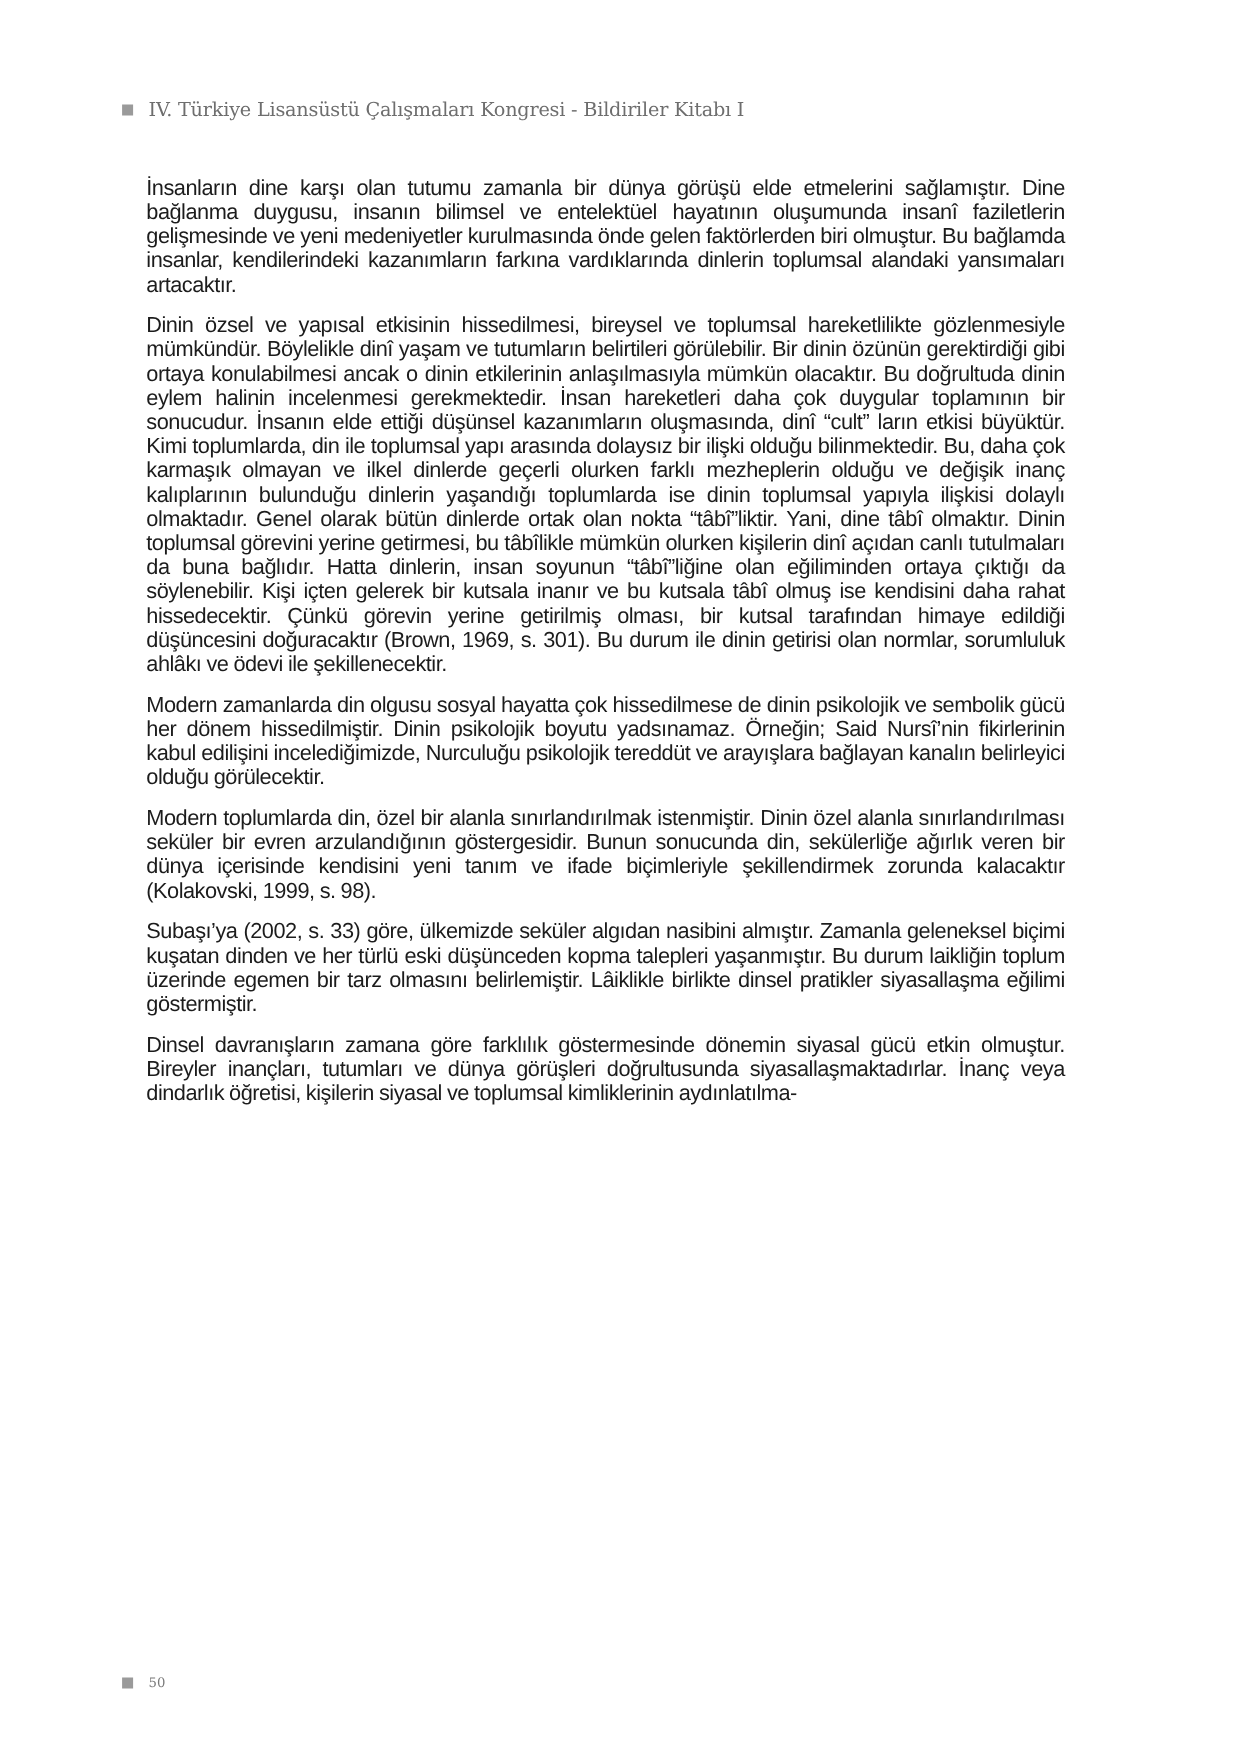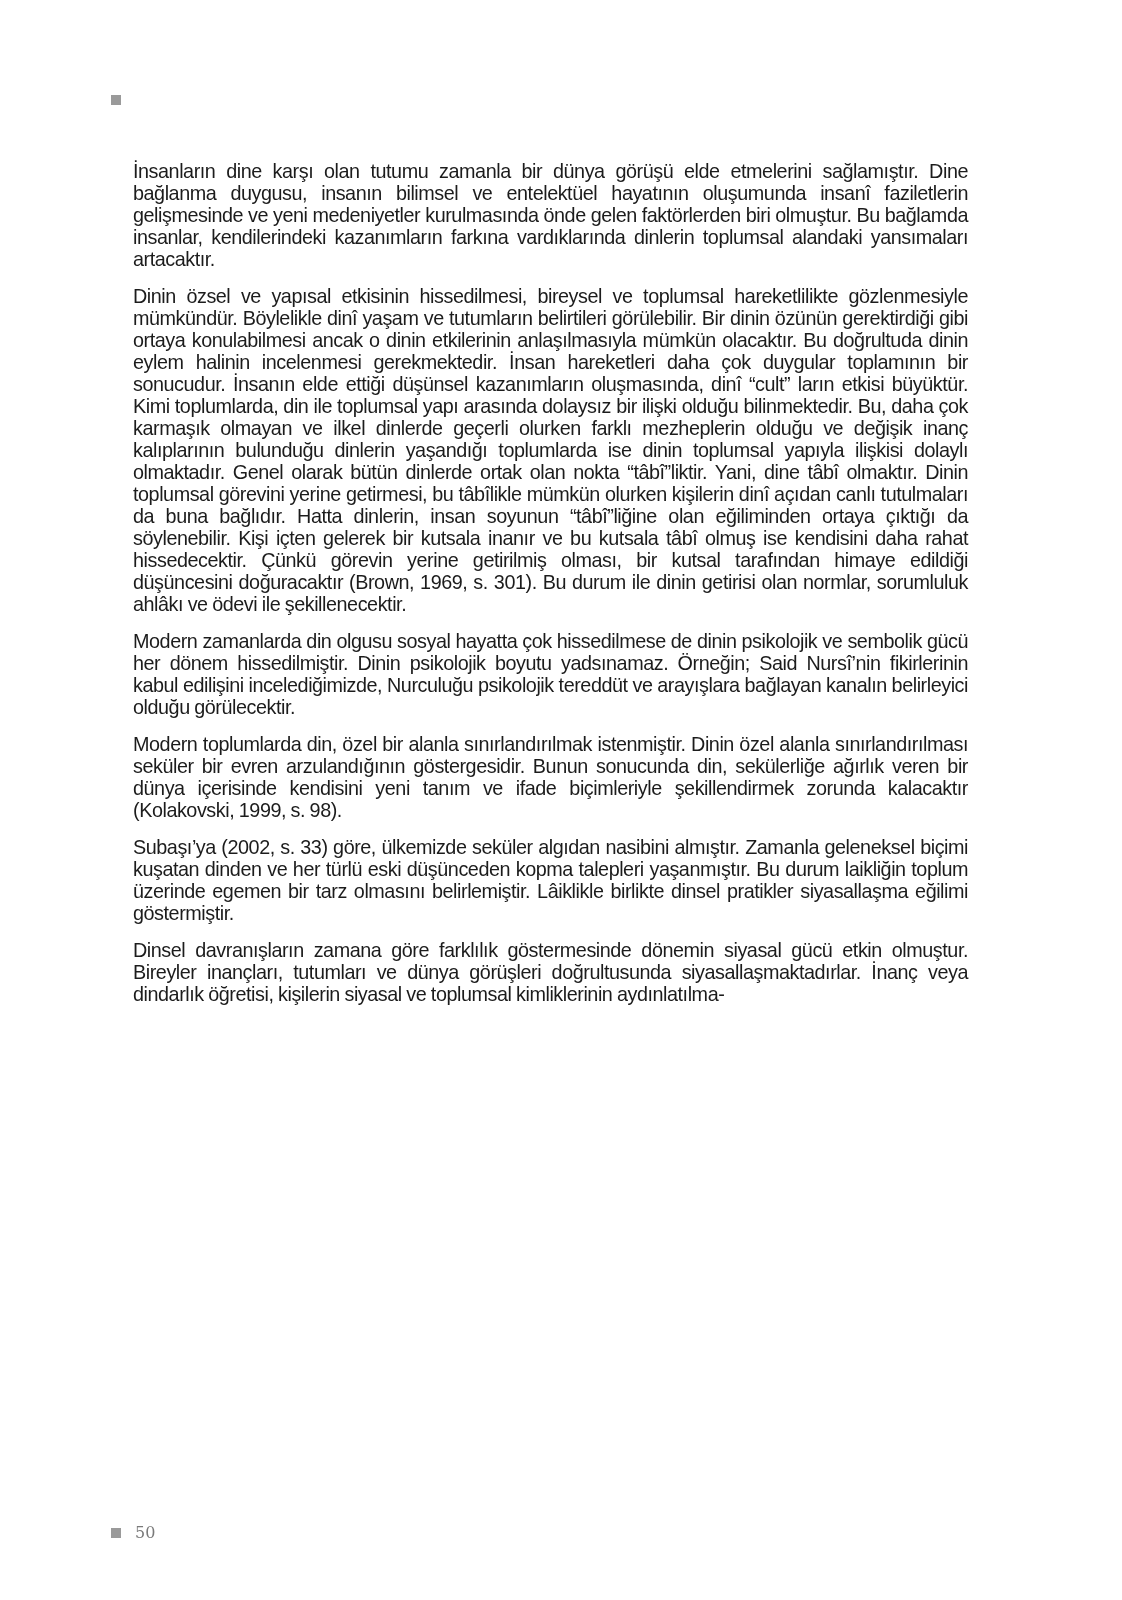--- a/index.html
+++ b/index.html
@@ -50,28 +50,29 @@
       word-spacing: -0.5px;
     }
     .page-footer {
       position: absolute;
       left: 111px;
       top: 1523px;
       display: flex;
       align-items: center;
       color: #7a7a7a;
       font-family: "DejaVu Serif", serif;
-      font-size: 16px;
+      font-size: 12px;
     }
   </style>
 </head>
 <body>
 
 <div class="running-header">
   <span class="sq"></span>
+  <span>IV. Türkiye Lisansüstü Çalışmaları Kongresi - Bildiriler Kitabı I</span>
 </div>
 
 <div class="body-text">
   <p>İnsanların dine karşı olan tutumu zamanla bir dünya görüşü elde etmelerini sağlamıştır. Dine bağlanma duygusu, insanın bilimsel ve entelektüel hayatının oluşumunda insanî faziletlerin gelişmesinde ve yeni medeniyetler kurulmasında önde gelen faktörlerden biri olmuştur. Bu bağlamda insanlar, kendilerindeki kazanımların farkına vardıklarında dinlerin toplumsal alandaki yansımaları artacaktır.</p>
   <p>Dinin özsel ve yapısal etkisinin hissedilmesi, bireysel ve toplumsal hareketlilikte gözlenmesiyle mümkündür. Böylelikle dinî yaşam ve tutumların belirtileri görülebilir. Bir dinin özünün gerektirdiği gibi ortaya konulabilmesi ancak o dinin etkilerinin anlaşılmasıyla mümkün olacaktır. Bu doğrultuda dinin eylem halinin incelenmesi gerekmektedir. İnsan hareketleri daha çok duygular toplamının bir sonucudur. İnsanın elde ettiği düşünsel kazanımların oluşmasında, dinî “cult” ların etkisi büyüktür. Kimi toplumlarda, din ile toplumsal yapı arasında dolaysız bir ilişki olduğu bilinmektedir. Bu, daha çok karmaşık olmayan ve ilkel dinlerde geçerli olurken farklı mezheplerin olduğu ve değişik inanç kalıplarının bulunduğu dinlerin yaşandığı toplumlarda ise dinin toplumsal yapıyla ilişkisi dolaylı olmaktadır. Genel olarak bütün dinlerde ortak olan nokta “tâbî”liktir. Yani, dine tâbî olmaktır. Dinin toplumsal görevini yerine getirmesi, bu tâbîlikle mümkün olurken kişilerin dinî açıdan canlı tutulmaları da buna bağlıdır. Hatta dinlerin, insan soyunun “tâbî”liğine olan eğiliminden ortaya çıktığı da söylenebilir. Kişi içten gelerek bir kutsala inanır ve bu kutsala tâbî olmuş ise kendisini daha rahat hissedecektir. Çünkü görevin yerine getirilmiş olması, bir kutsal tarafından himaye edildiği düşüncesini doğuracaktır (Brown, 1969, s. 301). Bu durum ile dinin getirisi olan normlar, sorumluluk ahlâkı ve ödevi ile şekillenecektir.</p>
   <p>Modern zamanlarda din olgusu sosyal hayatta çok hissedilmese de dinin psikolojik ve sembolik gücü her dönem hissedilmiştir. Dinin psikolojik boyutu yadsınamaz. Örneğin; Said Nursî’nin fikirlerinin kabul edilişini incelediğimizde, Nurculuğu psikolojik tereddüt ve arayışlara bağlayan kanalın belirleyici olduğu görülecektir.</p>
   <p>Modern toplumlarda din, özel bir alanla sınırlandırılmak istenmiştir. Dinin özel alanla sınırlandırılması seküler bir evren arzulandığının göstergesidir. Bunun sonucunda din, sekülerliğe ağırlık veren bir dünya içerisinde kendisini yeni tanım ve ifade biçimleriyle şekillendirmek zorunda kalacaktır (Kolakovski, 1999, s. 98).</p>
   <p>Subaşı’ya (2002, s. 33) göre, ülkemizde seküler algıdan nasibini almıştır. Zamanla geleneksel biçimi kuşatan dinden ve her türlü eski düşünceden kopma talepleri yaşanmıştır. Bu durum laikliğin toplum üzerinde egemen bir tarz olmasını belirlemiştir. Lâiklikle birlikte dinsel pratikler siyasallaşma eğilimi göstermiştir.</p>
   <p>Dinsel davranışların zamana göre farklılık göstermesinde dönemin siyasal gücü etkin olmuştur. Bireyler inançları, tutumları ve dünya görüşleri doğrultusunda siyasallaşmaktadırlar. İnanç veya dindarlık öğretisi, kişilerin siyasal ve toplumsal kimliklerinin aydınlatılma-</p>
 </div>

